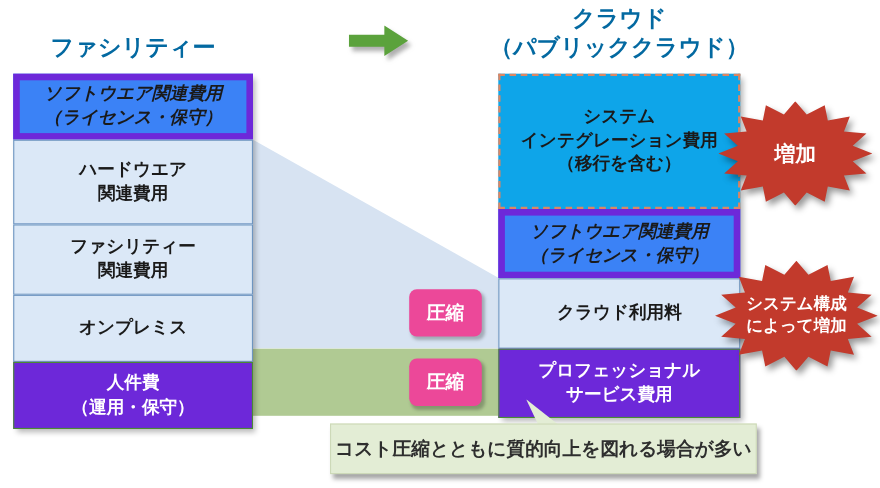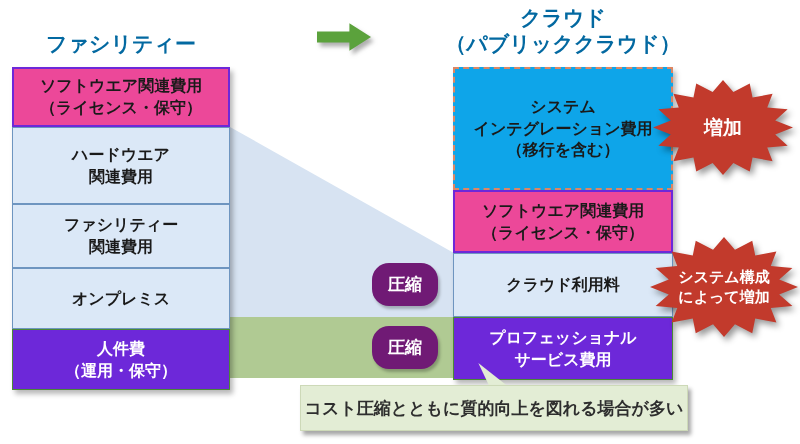--- a/index.html
+++ b/index.html
@@ -30,46 +30,46 @@
   #beam-green{left:230px;top:317px;width:223px;height:61px;background:#b0ca93;}
 
   
   .column{position:absolute;z-index:2;display:flex;flex-direction:column;
           box-shadow:3px 4px 5px rgba(0,0,0,.28);}
   #left-col{left:12px;top:67px;width:218px;}
   #right-col{left:453px;top:67px;width:220px;}
   .box{box-sizing:border-box;display:flex;align-items:center;justify-content:center;
        text-align:center;font-size:16px;line-height:1.35;}
   .box span{white-space:pre-line;}
-  .box.purple{background:#ec4899;border:2px solid #6d28d9;color:#1a1a1a;}
+  .box.purple{background:#3b82f6;border:6px solid #6d28d9;color:#1a1a1a;font-style:italic;}
   .box.blue{background:#dbe8f7;border:1px solid #6e95c0;color:#1a1a1a;}
   .box.green{background:#6d28d9;border:1px solid #4a8a35;color:#ffffff;}
   .box.dashed{background:#0ea5e9;border:2px dashed #dd8663;color:#1a1a1a;}
 
   
   .badge{
-    position:absolute;z-index:3;width:66px;height:43px;background:#701a75;border-radius:17px;
+    position:absolute;z-index:3;width:66px;height:43px;background:#ec4899;border-radius:7px;
     display:flex;align-items:center;justify-content:center;color:#fff;font-size:17px;
     box-shadow:2px 3px 3px rgba(0,0,0,.25);
   }
   #badge1{left:372px;top:263px;}
   #badge2{left:372px;top:326px;}
 
   
   .star-wrap{position:absolute;z-index:4;filter:drop-shadow(3px 4px 3px rgba(0,0,0,.4));}
   .star{
     width:100%;height:100%;background:#c23a2c;display:flex;align-items:center;justify-content:center;
     clip-path:polygon(100% 50%,87.3% 57.4%,96.2% 69.1%,81.6% 71.1%,85.4% 85.4%,71.1% 81.6%,
       69.1% 96.2%,57.4% 87.3%,50% 100%,42.6% 87.3%,30.9% 96.2%,28.9% 81.6%,14.6% 85.4%,
       18.4% 71.1%,3.8% 69.1%,12.7% 57.4%,0% 50%,12.7% 42.6%,3.8% 30.9%,18.4% 28.9%,
       14.6% 14.6%,28.9% 18.4%,30.9% 3.8%,42.6% 12.7%,50% 0%,57.4% 12.7%,69.1% 3.8%,
       71.1% 18.4%,85.4% 14.6%,81.6% 28.9%,96.2% 30.9%,87.3% 42.6%);
   }
   .star span{color:#fff;text-align:center;white-space:pre-line;}
-  #star1{left:653px;top:80px;width:140px;height:95px;}
+  #star1{left:653px;top:92px;width:140px;height:95px;}
   #star1 span{font-size:19px;}
   #star2{left:650px;top:237px;width:148px;height:100px;}
   #star2 span{font-size:15px;line-height:1.35;}
 
   
   #note-tail{
     position:absolute;z-index:3;left:477px;top:363px;width:33px;height:25px;background:#e3edd5;
     clip-path:polygon(4% 0,100% 100%,40% 100%);
   }
   #note{

